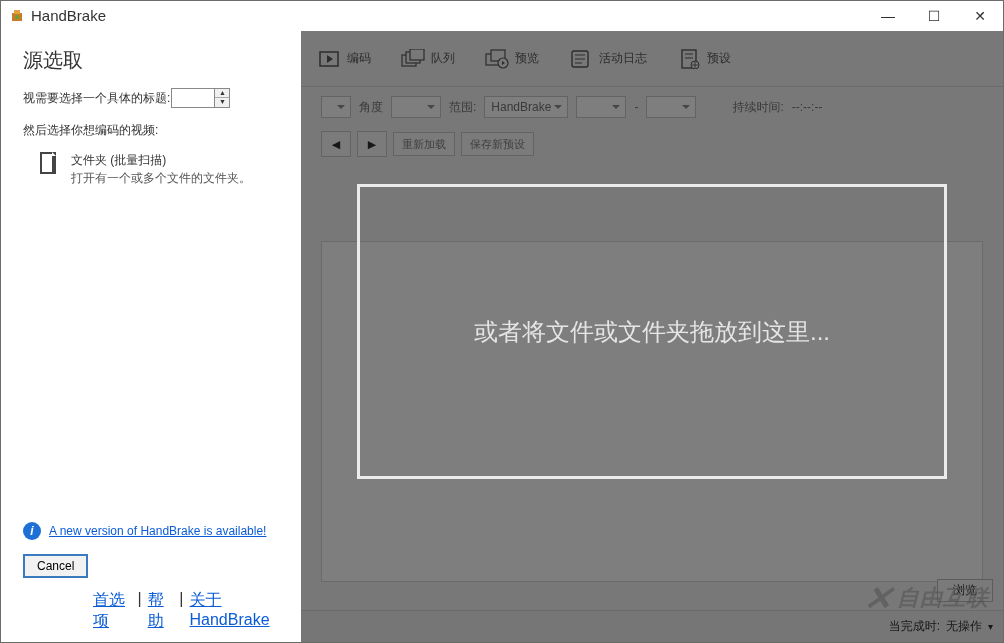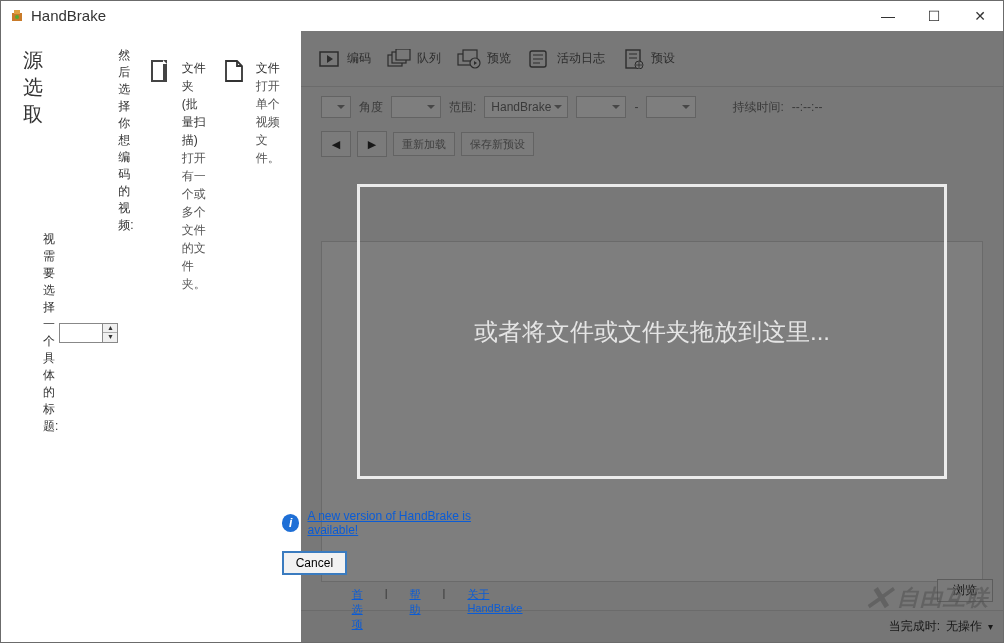--- a/index.html
+++ b/index.html
@@ -7,21 +7,21 @@
 
   
   .titlebar { height: 30px; display: flex; align-items: center; padding-left: 8px; background: #fff; border-bottom: 1px solid transparent; }
   .titlebar .app-icon { width: 16px; height: 16px; margin-right: 6px; }
   .titlebar .title { font-size: 15px; color: #333; flex: 1; }
   .win-btns { display: flex; height: 100%; }
   .win-btn { width: 46px; display: flex; align-items: center; justify-content: center; font-size: 14px; color: #333; }
 
   
   .mainbg { position: absolute; top: 30px; left: 0; right: 0; bottom: 0; background: #f0f0f0; }
-  .toolbar { height: 56px; background: #f0f0f0; border-bottom: 1px solid #d0d0d0; display: flex; align-items: center; padding-left: 310px; gap: 4px; }
+  .toolbar { height: 56px; background: #f0f0f0; border-bottom: 1px solid #d0d0d0; display: flex; align-items: center; padding-left: 310px; gap: 18px; }
   .tb-item { display: flex; align-items: center; gap: 4px; font-size: 12px; color: #333; padding: 4px 6px; }
   .tb-icon { width: 26px; height: 22px; display: flex; align-items: center; justify-content: center; }
 
   .optrow { height: 40px; display: flex; align-items: center; padding-left: 320px; font-size: 12px; color: #555; gap: 8px; }
   .sel { background: #fff; border: 1px solid #bbb; height: 22px; min-width: 50px; display: inline-flex; align-items: center; padding: 0 16px 0 6px; position: relative; font-size: 12px; }
   .sel::after { content: ""; position: absolute; right: 5px; top: 8px; border: 4px solid transparent; border-top-color: #777; }
 
   .btnrow { display: flex; align-items: center; gap: 6px; padding-left: 320px; margin-top: 4px; }
   .sq { width: 30px; height: 26px; border: 1px solid #bbb; background: #f7f7f7; display: flex; align-items: center; justify-content: center; font-size: 11px; }
   .gbtn { height: 24px; border: 1px solid #bbb; background: #f7f7f7; font-size: 11px; padding: 0 8px; color: #666; display: flex; align-items: center; }
@@ -34,21 +34,21 @@
   
   .watermark { position: absolute; right: 14px; bottom: 24px; font-size: 22px; font-weight: bold; color: #8e8e8e; font-style: italic; letter-spacing: 1px; display: flex; align-items: center; gap: 4px; opacity: 0.55; }
   .watermark .x { font-size: 34px; transform: skewX(-8deg); }
 
   
   .dim { position: absolute; top: 30px; left: 300px; right: 0; bottom: 0; background: rgba(40,40,40,0.60); display: flex; align-items: center; justify-content: center; }
   .dropzone { border: 3px solid rgba(255,255,255,0.85); width: 590px; height: 295px; display: flex; align-items: center; justify-content: center; margin-top: -10px; }
   .dropzone-txt { color: #e5e5e5; font-size: 24px; font-weight: 300; }
 
   
-  .panel { position: absolute; top: 30px; left: 0; width: 300px; bottom: 0; background: #fff; padding: 16px 18px 10px 22px; display: flex; flex-direction: row; font-size: 12px; color: #333; }
+  .panel { position: absolute; top: 30px; left: 0; width: 300px; bottom: 0; background: #fff; padding: 16px 18px 10px 22px; display: flex; flex-direction: column; font-size: 12px; color: #333; }
   .panel h1 { font-size: 20px; font-weight: 400; margin-bottom: 14px; }
   .panel .row1 { display: flex; align-items: center; gap: 1px; margin-bottom: 14px; }
   .spin { display: flex; }
   .spin input { width: 44px; height: 20px; border: 1px solid #888; font-size: 12px; padding: 0 4px; }
   .spin .ctrls { display: flex; flex-direction: column; border: 1px solid #888; border-left: none; }
   .spin .ctrls div { width: 14px; height: 9px; font-size: 7px; line-height: 7px; text-align: center; background: #f0f0f0; border-bottom: 1px solid #aaa; }
   .spin .ctrls div:last-child { border-bottom: none; }
 
   .src-opt { display: flex; gap: 10px; margin: 8px 0 8px 14px; cursor: pointer; padding: 4px 2px; }
   .src-opt .ico { width: 22px; height: 26px; flex-shrink: 0; display: flex; align-items: flex-start; }
@@ -56,21 +56,21 @@
   .src-opt .t2 { font-size: 12px; color: #555; line-height: 1.5; }
 
   .panel .bottom { margin-top: auto; }
   .alertrow { display: flex; align-items: center; gap: 8px; margin-bottom: 14px; }
   .alertrow .info-icon { width: 18px; height: 18px; border-radius: 50%; background: #1e6fd6; color: #fff; display: flex; align-items: center; justify-content: center; font-size: 12px; font-weight: bold; font-style: italic; }
   .alertrow a { color: #0b5cd6; font-size: 12px; }
 
   .cancel-row { display: flex; justify-content: flex-start; margin-bottom: 12px; }
   .cancel { border: 2px solid #3a7bbf; background: #f2f2f2; font-size: 12px; padding: 3px 12px; }
 
-  .links { font-size: 11px; color: #0b5cd6; display: flex; gap: 22px; padding-left: 70px; }
+  .links { font-size: 16px; color: #0b5cd6; display: flex; gap: 6px; padding-left: 70px; }
   .links a { color: #0b5cd6; text-decoration: underline; }
   .links .sep { color: #333; text-decoration: none; }
 </style>
 </head>
 <body>
 
 <div class="titlebar">
   <span class="app-icon">
     <svg viewBox="0 0 16 16">
         <rect x="3" y="5" width="10" height="8" fill="#c97b2a"></rect>
@@ -223,32 +223,20 @@
           <polygon points="13,1 17,5 13,5" fill="#fff"></polygon>
           <rect x="3" y="3" width="10" height="18" fill="#fff"></rect>
         </svg>
     </div>
     <div>
       <div class="t1">文件夹 (批量扫描)</div>
       <div class="t2">打开有一个或多个文件的文件夹。</div>
     </div>
   </div>
 
-  <div class="src-opt">
-    <div class="ico">
-      <svg width="20" height="24">
-          <path d="M2 2h11l5 5v15H2z" fill="none" stroke="#333" stroke-width="1.8"></path>
-          <path d="M13 2v5h5" fill="none" stroke="#333" stroke-width="1.8"></path>
-        </svg>
-    </div>
-    <div>
-      <div class="t1">文件</div>
-      <div class="t2">打开单个视频文件。</div>
-    </div>
-  </div>
 
   <div class="bottom">
     <div class="alertrow">
       <div class="info-icon">i</div>
       <a href="#">A new version of HandBrake is available!</a>
     </div>
     <div class="cancel-row">
       <button class="cancel">Cancel</button>
     </div>
     <div class="links">

